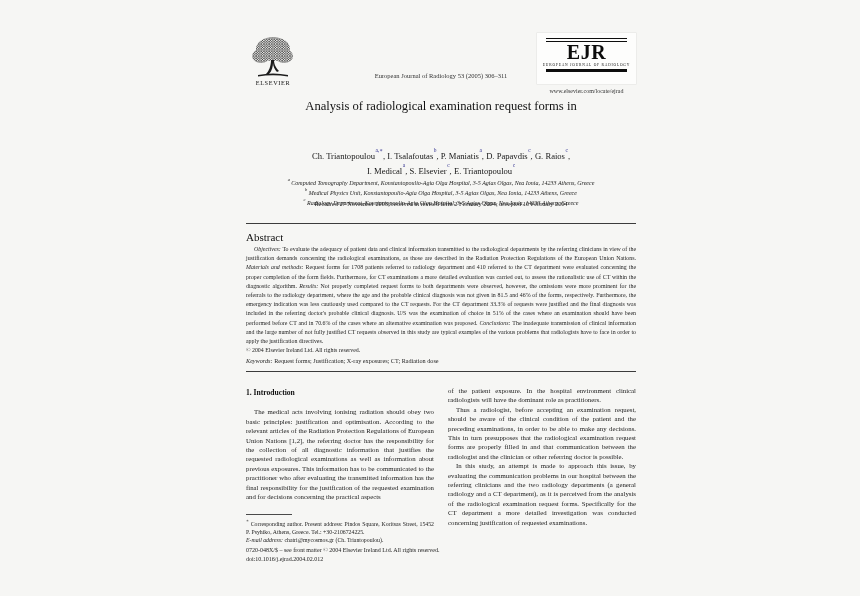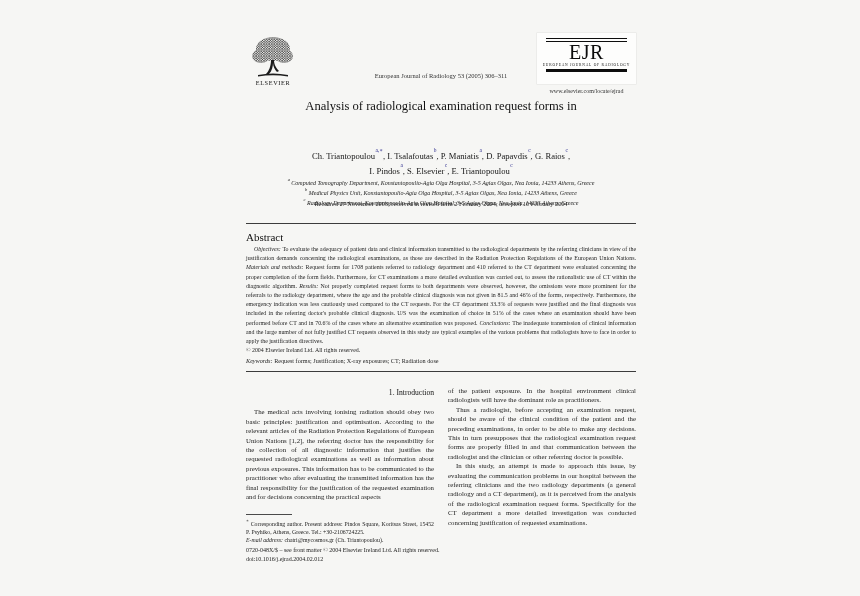--- a/index.html
+++ b/index.html
@@ -12,21 +12,21 @@
     -webkit-font-smoothing:antialiased;
   }
   
   .elsevier{position:absolute;left:245px;top:36px;width:56px;text-align:center;}
   .elsevier svg{display:block;margin:0 auto;}
   .els-word{font-size:6.3px;letter-spacing:0.6px;color:#151515;margin-top:1px;}
   .jline{position:absolute;left:246px;top:72px;width:390px;text-align:center;font-size:6.5px;color:#333;}
   .ejr{position:absolute;left:537px;top:33px;width:99px;height:51px;background:#fdfdfc;box-shadow:0 0 0 0.5px #e2e2df;}
   .ejr-ra{margin:5px 9px 0;border-top:1.6px solid #0d0d0d;}
   .ejr-rb{margin:1.6px 9px 0;border-top:0.8px solid #0d0d0d;}
-  .ejr-t{text-align:center;font-weight:400;font-size:20px;line-height:21px;letter-spacing:0.5px;color:#0c0c0c;}
+  .ejr-t{text-align:center;font-weight:700;font-size:20px;line-height:21px;letter-spacing:0.5px;color:#0c0c0c;}
   .ejr-s{text-align:center;font-size:3.6px;letter-spacing:0.8px;white-space:nowrap;color:#0c0c0c;}
   .ejr-b{margin:2px 9px 0;height:3.5px;background:#0d0d0d;}
   .ejr-url{position:absolute;left:519px;top:88px;width:135px;text-align:center;font-size:6px;color:#333;}
   
   .title{position:absolute;left:246px;top:98px;width:390px;text-align:center;font-size:12.6px;line-height:16.5px;color:#121212;}
   .authors{position:absolute;left:246px;top:147px;width:390px;text-align:center;font-size:8.6px;line-height:12.5px;color:#161616;}
   .asup{font-size:5.4px;position:relative;top:-3px;color:#2f2f8f;margin-left:0.5px;}
   .affils{position:absolute;left:246px;top:177px;width:390px;text-align:center;font-style:italic;font-size:6px;line-height:7.2px;color:#222;}
   .affils sup{font-size:4.4px;position:relative;top:-1.5px;}
   .received{position:absolute;left:246px;top:200px;width:390px;text-align:center;font-size:6.3px;color:#222;}
@@ -35,21 +35,21 @@
   .absh{position:absolute;left:246px;top:231px;font-size:11px;font-weight:400;color:#111;}
   .absblock{position:absolute;left:246px;top:245px;width:390px;font-size:5.9px;line-height:9.2px;text-align:justify;color:#1f1f1f;}
   .absblock p{margin:0;text-indent:8px;}
   .absc{margin:0;}
   .it{font-style:italic;}
   .keywords{position:absolute;left:246px;top:357px;width:390px;font-size:6.2px;color:#1f1f1f;}
   .rule2{position:absolute;left:246px;top:371px;width:390px;border-top:1.3px solid #3c3c3c;}
   
   .cols{position:absolute;left:246px;top:386px;width:390px;display:flex;gap:14px;font-size:6.8px;line-height:9.4px;text-align:justify;color:#1b1b1b;}
   .col{width:188px;}
-  .introh{font-size:7.6px;font-weight:400;margin:2px 0 10px 0;text-align:right;color:#111;}
+  .introh{font-size:7.6px;font-weight:700;margin:2px 0 10px 0;text-align:left;color:#111;}
   .cols p{margin:0;}
   .cols p.ind{text-indent:8px;}
   
   .fnote{position:absolute;left:246px;top:514px;width:188px;font-size:5.8px;line-height:8.2px;color:#222;text-align:justify;}
   .fnrule{width:46px;border-top:0.8px solid #4a4a4a;margin-bottom:3px;}
   .fnote sup{font-size:4.3px;position:relative;top:-1.5px;}
   .footer{position:absolute;left:246px;top:546px;width:390px;font-size:6px;line-height:8.8px;color:#222;}
 </style>
 </head>
 <body>
@@ -84,21 +84,21 @@
     <div class="ejr-b"></div>
   </div>
   <div class="ejr-url">www.elsevier.com/locate/ejrad</div>
 
   <div class="title">
     <div>Analysis of radiological examination request forms in</div>
   </div>
 
   <div class="authors">
     <div><span><span>Ch. Triantopoulou</span><sup class="asup">a,∗</sup><span>, </span></span><span><span>I. Tsalafoutas</span><sup class="asup">b</sup><span>, </span></span><span><span>P. Maniatis</span><sup class="asup">a</sup><span>, </span></span><span><span>D. Papavdis</span><sup class="asup">c</sup><span>, </span></span><span><span>G. Raios</span><sup class="asup">c</sup><span>,</span></span></div>
-    <div><span><span>I. Pindos</span><sup class="asup">a</sup><span>, </span></span><span><span>S. Elsevier</span><sup class="asup">c</sup><span>, </span></span><span><span>E. Triantopoulou</span><sup class="asup">c</sup><span></span></span></div>
+    <div><span><span>I. Medical</span><sup class="asup">a</sup><span>, </span></span><span><span>S. Elsevier</span><sup class="asup">c</sup><span>, </span></span><span><span>E. Triantopoulou</span><sup class="asup">c</sup><span></span></span></div>
   </div>
 
   <div class="affils">
     <div><sup>a</sup><span> Computed Tomography Department, Konstantopoulio-Agia Olga Hospital, 3-5 Agias Olgas, Nea Ionia, 14233 Athens, Greece</span></div>
     <div><sup>b</sup><span> Medical Physics Unit, Konstantopoulio-Agia Olga Hospital, 3-5 Agias Olgas, Nea Ionia, 14233 Athens, Greece</span></div>
     <div><sup>c</sup><span> Radiology Department, Konstantopoulio-Agia Olga Hospital, 3-5 Agias Olgas, Nea Ionia, 14233 Athens, Greece</span></div>
   </div>
 
   <div class="received">Received 17 November 2003; received in revised form 2 February 2004; accepted 10 February 2004</div>
 

